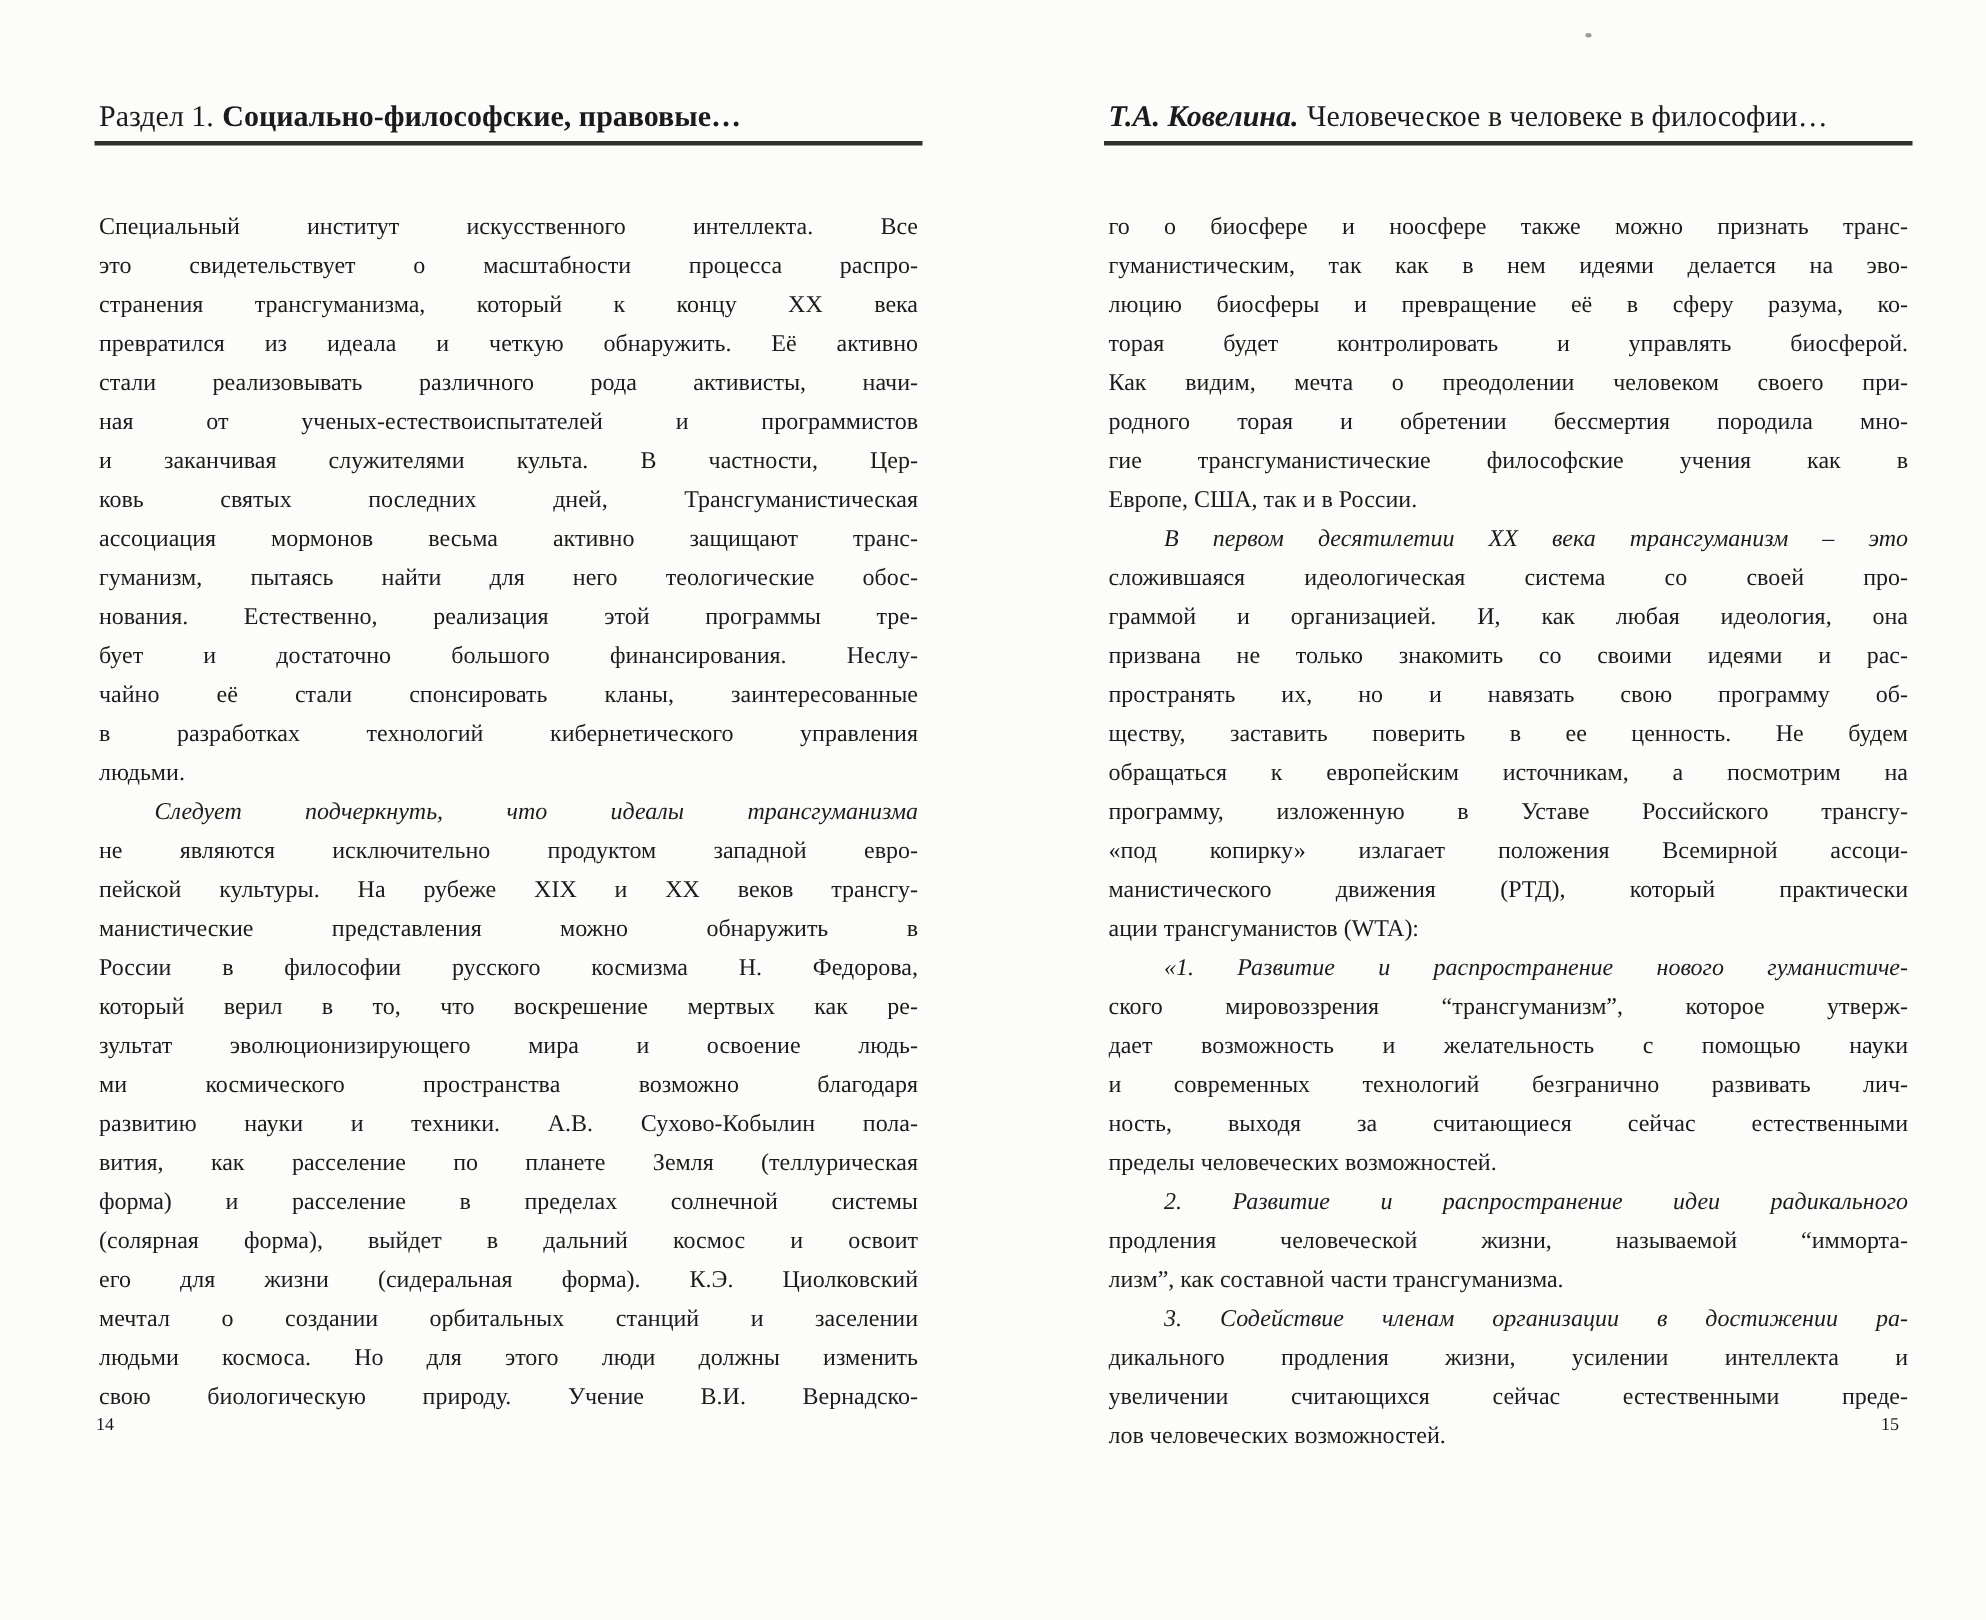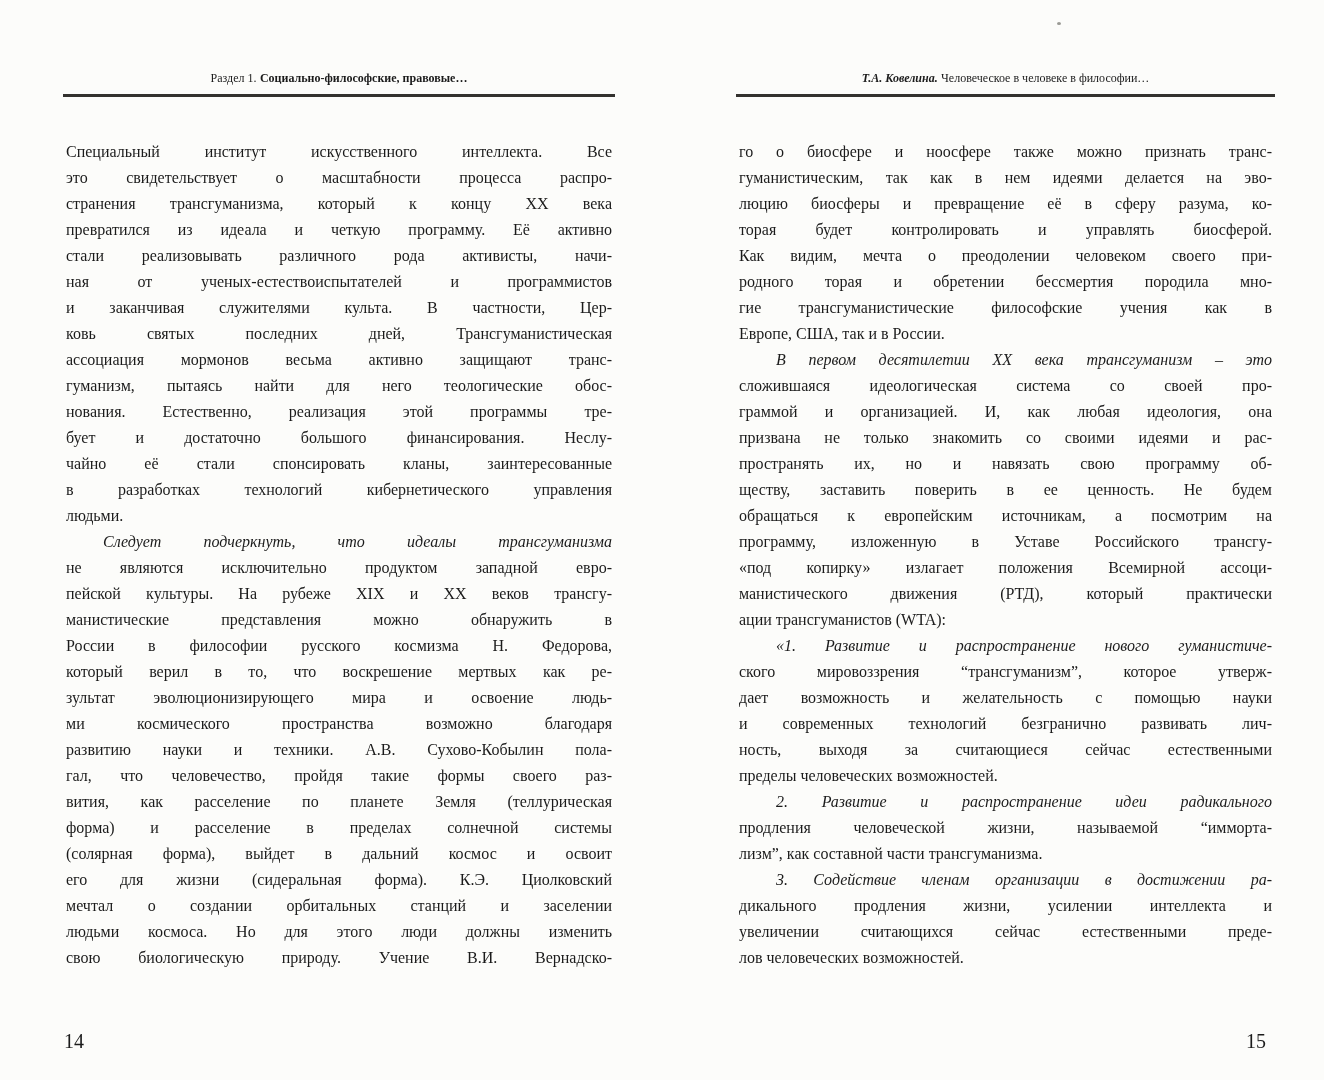--- a/index.html
+++ b/index.html
@@ -11,21 +11,21 @@
     overflow: hidden;
   }
   .spread { position: relative; width: 1324px; height: 1080px; background: #fcfcfa; }
 
   .page { position: absolute; top: 0; height: 1080px; }
   .page.left  { left: 66px;  width: 546px; }
   .page.right { left: 739px; width: 533px; }
 
   .running-header {
     position: absolute; top: 66px; left: 0; right: 0;
-    text-align: center; font-size: 12px; line-height: 24px;
+    font-size: 20px; line-height: 24px;
     white-space: nowrap;
   }
   .h-plain  { font-weight: normal; }
   .h-bold   { font-weight: bold; margin-left: 0.28em; }
   .h-bi     { font-weight: bold; font-style: italic; }
   .h-after  { margin-left: 0.28em; }
 
   .header-rule {
     position: absolute; top: 94px; left: -3px; right: -3px;
     height: 3px; background: #33312e;
@@ -33,21 +33,21 @@
 
   .body-text { position: absolute; top: 139px; left: 0; right: 0; font-size: 16px; }
   .line {
     height: 26px; line-height: 26px;
     text-align: justify; text-align-last: justify;
     overflow: hidden;
   }
   .line.indent  { text-indent: 37px; font-style: italic; }
   .line.endline { text-align-last: left; }
 
-  .page-num { position: absolute; top: 1030px; font-size: 20px; }
+  .page-num { position: absolute; top: 942px; font-size: 12px; }
   .page-num.num-left  { left: -2px; }
   .page-num.num-right { right: 6px; }
 
   .speck {
     position: absolute; left: 1057px; top: 22px;
     width: 4px; height: 3px; background: #9a9a94; border-radius: 50%;
   }
 </style>
 </head>
 <body>
@@ -58,42 +58,41 @@
 
   <section class="page left">
     <div class="running-header">
       <span class="h-plain">Раздел 1.</span><span class="h-bold">Социально-философские, правовые…</span>
     </div>
     <div class="header-rule"></div>
     <div class="body-text">
         <div class="line">Специальный институт искусственного интеллекта. Все</div>
         <div class="line">это свидетельствует о масштабности процесса распро-</div>
         <div class="line">странения трансгуманизма, который к концу ХХ века</div>
-        <div class="line">превратился из идеала и четкую программу. Её активно</div>
+        <div class="line">превратился из идеала и четкую обнаружить. Её активно</div>
         <div class="line">стали реализовывать различного рода активисты, начи-</div>
         <div class="line">ная от ученых-естествоиспытателей и программистов</div>
         <div class="line">и заканчивая служителями культа. В частности, Цер-</div>
         <div class="line">ковь святых последних дней, Трансгуманистическая</div>
         <div class="line">ассоциация мормонов весьма активно защищают транс-</div>
         <div class="line">гуманизм, пытаясь найти для него теологические обос-</div>
         <div class="line">нования. Естественно, реализация этой программы тре-</div>
         <div class="line">бует и достаточно большого финансирования. Неслу-</div>
         <div class="line">чайно её стали спонсировать кланы, заинтересованные</div>
         <div class="line">в разработках технологий кибернетического управления</div>
         <div class="line endline">людьми.</div>
         <div class="line indent">Следует подчеркнуть, что идеалы трансгуманизма</div>
         <div class="line">не являются исключительно продуктом западной евро-</div>
         <div class="line">пейской культуры. На рубеже XIX и XX веков трансгу-</div>
         <div class="line">манистические представления можно обнаружить в</div>
         <div class="line">России в философии русского космизма Н. Федорова,</div>
         <div class="line">который верил в то, что воскрешение мертвых как ре-</div>
         <div class="line">зультат эволюционизирующего мира и освоение людь-</div>
         <div class="line">ми космического пространства возможно благодаря</div>
         <div class="line">развитию науки и техники. А.В. Сухово-Кобылин пола-</div>
-        <div class="line">гал, что человечество, пройдя такие формы своего раз-</div>
         <div class="line">вития, как расселение по планете Земля (теллурическая</div>
         <div class="line">форма) и расселение в пределах солнечной системы</div>
         <div class="line">(солярная форма), выйдет в дальний космос и освоит</div>
         <div class="line">его для жизни (сидеральная форма). К.Э. Циолковский</div>
         <div class="line">мечтал о создании орбитальных станций и заселении</div>
         <div class="line">людьми космоса. Но для этого люди должны изменить</div>
         <div class="line">свою биологическую природу. Учение В.И. Вернадско-</div>
       </div>
     <div class="page-num num-left">14</div>
   </section>

